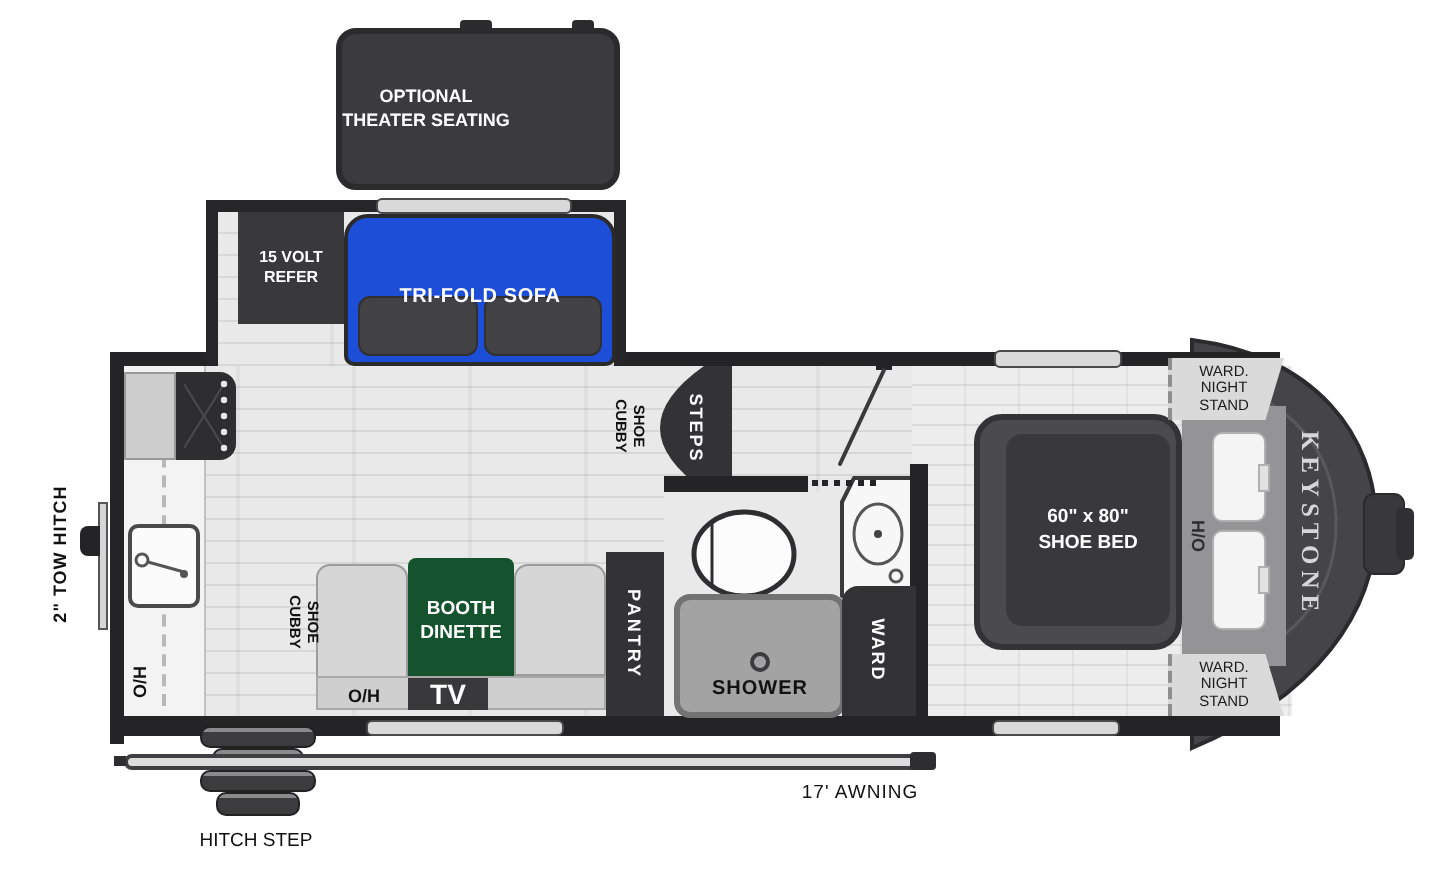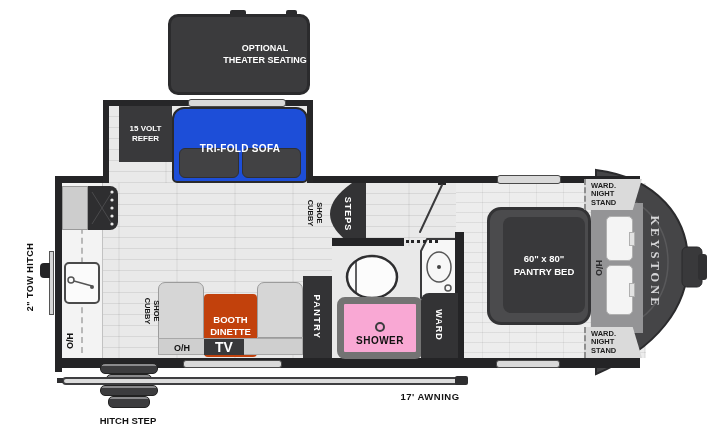--- a/index.html
+++ b/index.html
@@ -37,83 +37,83 @@
   .refer{left:119px;top:106px;width:53px;height:56px;background:#39393b;color:#fff;font-size:8px;line-height:1.2;}
   .sofa{left:172px;top:107px;width:136px;height:76px;background:#1d4ed8;border:2px solid #2a2a2c;
         border-radius:12px 12px 5px 5px;box-sizing:border-box;}
   .sofa-cushions{position:absolute;left:5px;right:5px;bottom:3px;height:30px;display:flex;gap:3px;}
   .sofa-cushions div{flex:1;background:#424244;border-radius:6px;border:1px solid #303032;}
   .sofa-label{position:absolute;left:0;right:0;top:34px;color:#fff;font-size:10px;font-weight:bold;
               text-align:center;letter-spacing:.3px;}
 
   
   .theater{left:168px;top:14px;width:142px;height:81px;background:#3b3b3d;border:3px solid #2b2b2d;
-           border-radius:10px;box-sizing:border-box;display:flex;align-items:center;justify-content:flex-end;}
+           border-radius:10px;box-sizing:border-box;display:flex;align-items:center;justify-content:flex-start;}
   .theater-label{width:84px;color:#fff;font-size:9px;font-weight:bold;text-align:center;line-height:1.3;}
   .th-tab{background:#2b2b2d;border-radius:2px;height:6px;top:10px;}
 
   
   .counter{left:62px;top:183px;width:40px;height:175px;background:#f3f3f3;border-right:1px solid #c2c2c2;}
   .counter-dash{left:81px;top:188px;width:0;height:165px;border-left:2px dashed #b8b8b8;}
   .stove-lid{left:62px;top:186px;width:26px;height:44px;background:#cdcdcd;border:1px solid #9a9a9a;box-sizing:border-box;}
   .stove{left:88px;top:186px;width:30px;height:44px;background:#2e2e30;border-radius:0 8px 8px 0;}
   .sink{left:64px;top:262px;width:36px;height:42px;background:#fbfbfb;border:2px solid #4a4a4a;border-radius:5px;box-sizing:border-box;}
 
   
   .hitch-bar{left:49px;top:251px;width:5px;height:64px;background:#d6d6d6;border:1px solid #555;box-sizing:border-box;}
   .hitch-knob{left:40px;top:263px;width:10px;height:15px;background:#242426;border-radius:4px 0 0 4px;}
 
   
   .bench{background:#d6d6d6;border:1px solid #9c9c9c;box-sizing:border-box;border-radius:7px 7px 0 0;}
   .bench-left{left:158px;top:282px;width:46px;height:58px;}
   .bench-right{left:257px;top:282px;width:46px;height:56px;}
-  .dinette-table{left:204px;top:279px;width:53px;height:63px;background:#c2410c;border-radius:4px;
-                 display:flex;align-items:center;justify-content:center;margin-top:15px;}
+  .dinette-table{left:204px;top:279px;width:53px;height:63px;background:#14532d;border-radius:4px;
+                 display:flex;align-items:center;justify-content:center;}
   .dinette-table span{width:50px;color:#fff;font-size:9.5px;font-weight:bold;text-align:center;line-height:1.25;}
   .tv-band{left:158px;top:338px;width:145px;height:17px;background:#cfcfcf;border:1px solid #a8a8a8;box-sizing:border-box;}
   .tv-seg{left:204px;top:339px;width:40px;height:16px;background:#39393b;color:#fff;font-size:14px;}
   .oh-dinette{left:160px;top:341px;width:44px;height:14px;color:#111;font-size:9px;}
 
   
   .bath-wall-top{left:332px;top:238px;width:72px;height:8px;}
   .bath-dash{left:406px;top:240px;width:32px;height:0;border-top:3px dotted #242426;}
   .bath-wall-right{left:455px;top:232px;width:9px;height:126px;}
   .pantry{left:303px;top:276px;width:29px;height:82px;background:#333335;}
-  .shower{left:337px;top:297px;width:86px;height:62px;background:#f9a8d4;border:7px solid #737373;border-radius:8px;
+  .shower{left:337px;top:297px;width:86px;height:62px;background:#a3a3a3;border:3px solid #737373;border-radius:8px;
           box-sizing:border-box;display:flex;flex-direction:column;align-items:center;justify-content:flex-end;padding-bottom:6px;}
   .drain{width:6px;height:6px;border:2px solid #3c3c3e;border-radius:50%;margin-bottom:3px;}
   .shower-label{color:#111;font-size:10px;font-weight:bold;letter-spacing:.5px;}
   .ward-block{left:421px;top:293px;width:37px;height:65px;background:#333335;border-top-left-radius:8px;}
 
   
   .bed-outer{left:487px;top:207px;width:104px;height:118px;background:#4b4b4d;border:3px solid #333335;
              border-radius:14px;box-sizing:border-box;}
   .bed-inner{left:503px;top:217px;width:82px;height:96px;background:#39393b;border-radius:8px;
              display:flex;flex-direction:column;align-items:center;justify-content:center;gap:2px;
              color:#fff;font-size:9.5px;font-weight:bold;line-height:1.2;}
   .ho-panel{left:591px;top:203px;width:52px;height:130px;background:#949496;}
   .wdoor{background:#f4f4f4;border:1px solid #b0b0b0;border-radius:5px;box-sizing:border-box;}
   .wdoor::after{content:"";position:absolute;right:-3px;top:35%;width:4px;height:12px;background:#e2e2e2;border:1px solid #b0b0b0;}
   .wdoor1{left:606px;top:216px;width:27px;height:45px;}
   .wdoor2{left:606px;top:265px;width:27px;height:50px;}
   .wns{background:#dadada;border-left:2px dashed #8e8e8e;box-sizing:border-box;display:flex;align-items:center;}
-  .wns span{display:block;width:42px;padding-left:5px;font-size:7.5px;font-weight:bold;color:#1c1c1c;line-height:1.15;}
+  .wns span{display:block;width:42px;padding-left:5px;font-size:7.5px;font-weight:normal;color:#1c1c1c;line-height:1.15;text-align:center;}
   .wns-top{left:584px;top:179px;width:58px;height:31px;clip-path:polygon(0 0,100% 0,84% 100%,0 100%);}
   .wns-bottom{left:584px;top:327px;width:58px;height:31px;clip-path:polygon(0 0,84% 0,100% 100%,0 100%);}
 
   
   .tread{background:linear-gradient(to bottom,#8a8a8c 0 2px,#3c3c3e 2px);border-radius:5px;border:1px solid #222;box-sizing:border-box;}
   .tread1{left:100px;top:363px;width:58px;height:11px;}
   .tread2{left:106px;top:374px;width:46px;height:11px;}
   .tread3{left:100px;top:385px;width:58px;height:11px;}
   .tread4{left:108px;top:396px;width:42px;height:12px;}
   .awning-bar{left:62px;top:377px;width:400px;height:8px;background:#dcdcdc;border:2px solid #3f3f41;border-radius:4px;box-sizing:border-box;}
   .awning-nub{left:57px;top:378px;width:6px;height:5px;background:#2e2e30;}
   .awning-tip{left:455px;top:376px;width:13px;height:9px;background:#2e2e30;border-radius:2px;}
-  .label-dark{color:#111;font-weight:bold;}
+  .label-dark{color:#111;font-weight:normal;}
   .step-label{left:88px;top:414px;width:80px;height:12px;font-size:9.5px;}
   .awning-label{left:380px;top:390px;width:100px;height:12px;font-size:9.5px;letter-spacing:.5px;}
 
   
   .tow-label{left:-25px;top:266px;width:110px;height:22px;transform:rotate(-90deg);font-size:9px;color:#111;letter-spacing:.5px;}
   .oh-kitchen{left:55px;top:333px;width:30px;height:16px;transform:rotate(-90deg);font-size:9px;color:#111;}
   .sc-steps{left:284px;top:200px;width:60px;height:26px;transform:rotate(90deg);}
   .sc-steps span{width:36px;font-size:7.5px;font-weight:bold;color:#111;line-height:1.15;text-align:center;}
   .steps-label{left:318px;top:204px;width:60px;height:20px;transform:rotate(90deg);color:#fff;font-size:9px;letter-spacing:1px;}
   .pantry-label{left:279px;top:307px;width:76px;height:20px;transform:rotate(90deg);color:#fff;font-size:9px;letter-spacing:1.5px;}
@@ -219,21 +219,21 @@
   <div class="abs shower">
     <div class="drain"></div>
     <div class="shower-label">SHOWER</div>
   </div>
   <div class="abs ward-block"></div>
 
   <div class="abs ho-panel"></div>
   <div class="abs bed-outer"></div>
   <div class="abs bed-inner">
     <span>60" x 80"</span>
-    <span>PANTRY BED</span>
+    <span>SHOE BED</span>
   </div>
   <div class="abs wdoor wdoor1"></div>
   <div class="abs wdoor wdoor2"></div>
   <div class="abs wns wns-top">
     <span>WARD. NIGHT STAND</span>
   </div>
   <div class="abs wns wns-bottom">
     <span>WARD. NIGHT STAND</span>
   </div>
 

